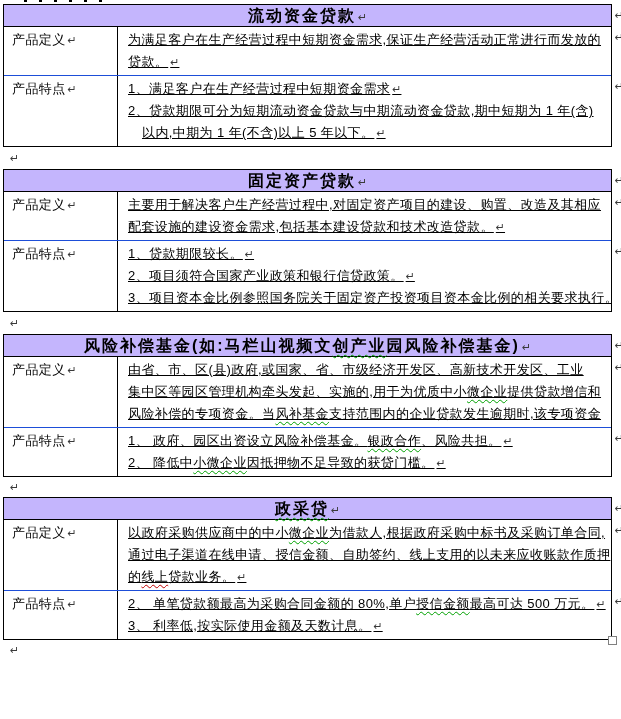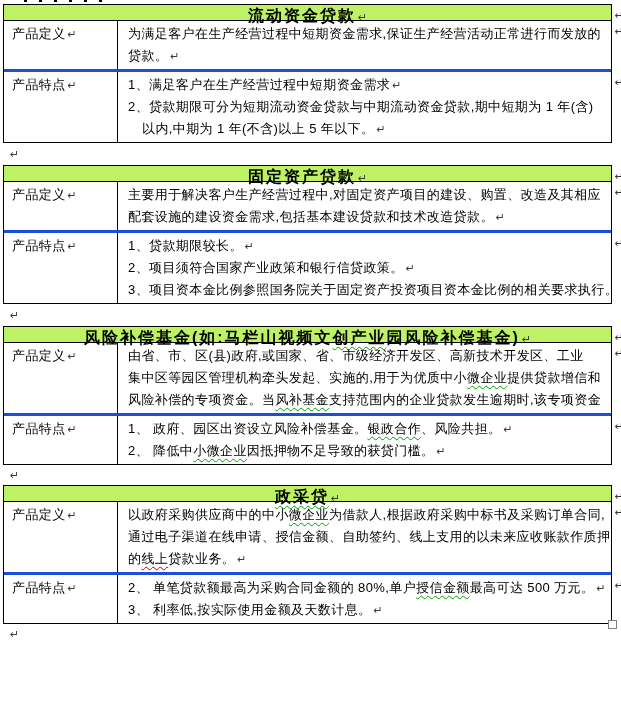--- a/index.html
+++ b/index.html
@@ -11,33 +11,33 @@
   .page{position:relative;width:621px;height:719px;padding-top:4px;box-sizing:border-box;}
   .top-cut{
     position:absolute;top:0;left:24px;width:84px;height:2px;
     background:repeating-linear-gradient(90deg,#000 0 3px,transparent 3px 15px);
   }
   .ptable{
     position:relative;margin-left:3px;width:609px;box-sizing:border-box;
     border:1px solid #000;background:#fff;font-size:13px;letter-spacing:0.4px;
   }
   .thead{
-    position:relative;background:#bef264;border-bottom:1px solid #000;
-    text-align:center;height:16px;line-height:22px;
+    position:relative;background:#c4b5fd;border-bottom:1px solid #000;
+    text-align:center;height:22px;line-height:22px;
     font-weight:bold;font-size:16px;letter-spacing:2px;
     box-sizing:border-box;white-space:nowrap;
   }
   .trow{position:relative;display:flex;align-items:stretch;}
-  .trow + .trow{border-top:3px solid #1d4ed8;}
+  .trow + .trow{border-top:1px solid #1d4ed8;}
   .c1{
     width:114px;box-sizing:border-box;border-right:1px solid #000;
     padding:2px 9px 2px 8px;line-height:22px;white-space:nowrap;
   }
   .c2{flex:1;padding:2px 0 2px 10px;line-height:22px;overflow:hidden;}
-  .tline{white-space:nowrap;}
+  .tline{white-space:nowrap;text-decoration:underline;}
   .tline.cont{padding-left:14px;}
   .pilcrow{font-size:11px;color:#3a3a3a;letter-spacing:0;margin-left:2px;font-weight:normal;}
   .rowmark{
     position:absolute;right:-13px;top:3px;font-size:11px;color:#3a3a3a;
     letter-spacing:0;font-weight:normal;line-height:14px;
   }
   .gap{height:22px;display:flex;align-items:center;padding-left:10px;}
   .gap .pilcrow{margin-left:0;}
   .gap.short{height:20px;}
   .gap.bottom{height:12px;align-items:flex-start;padding-top:4px;}

